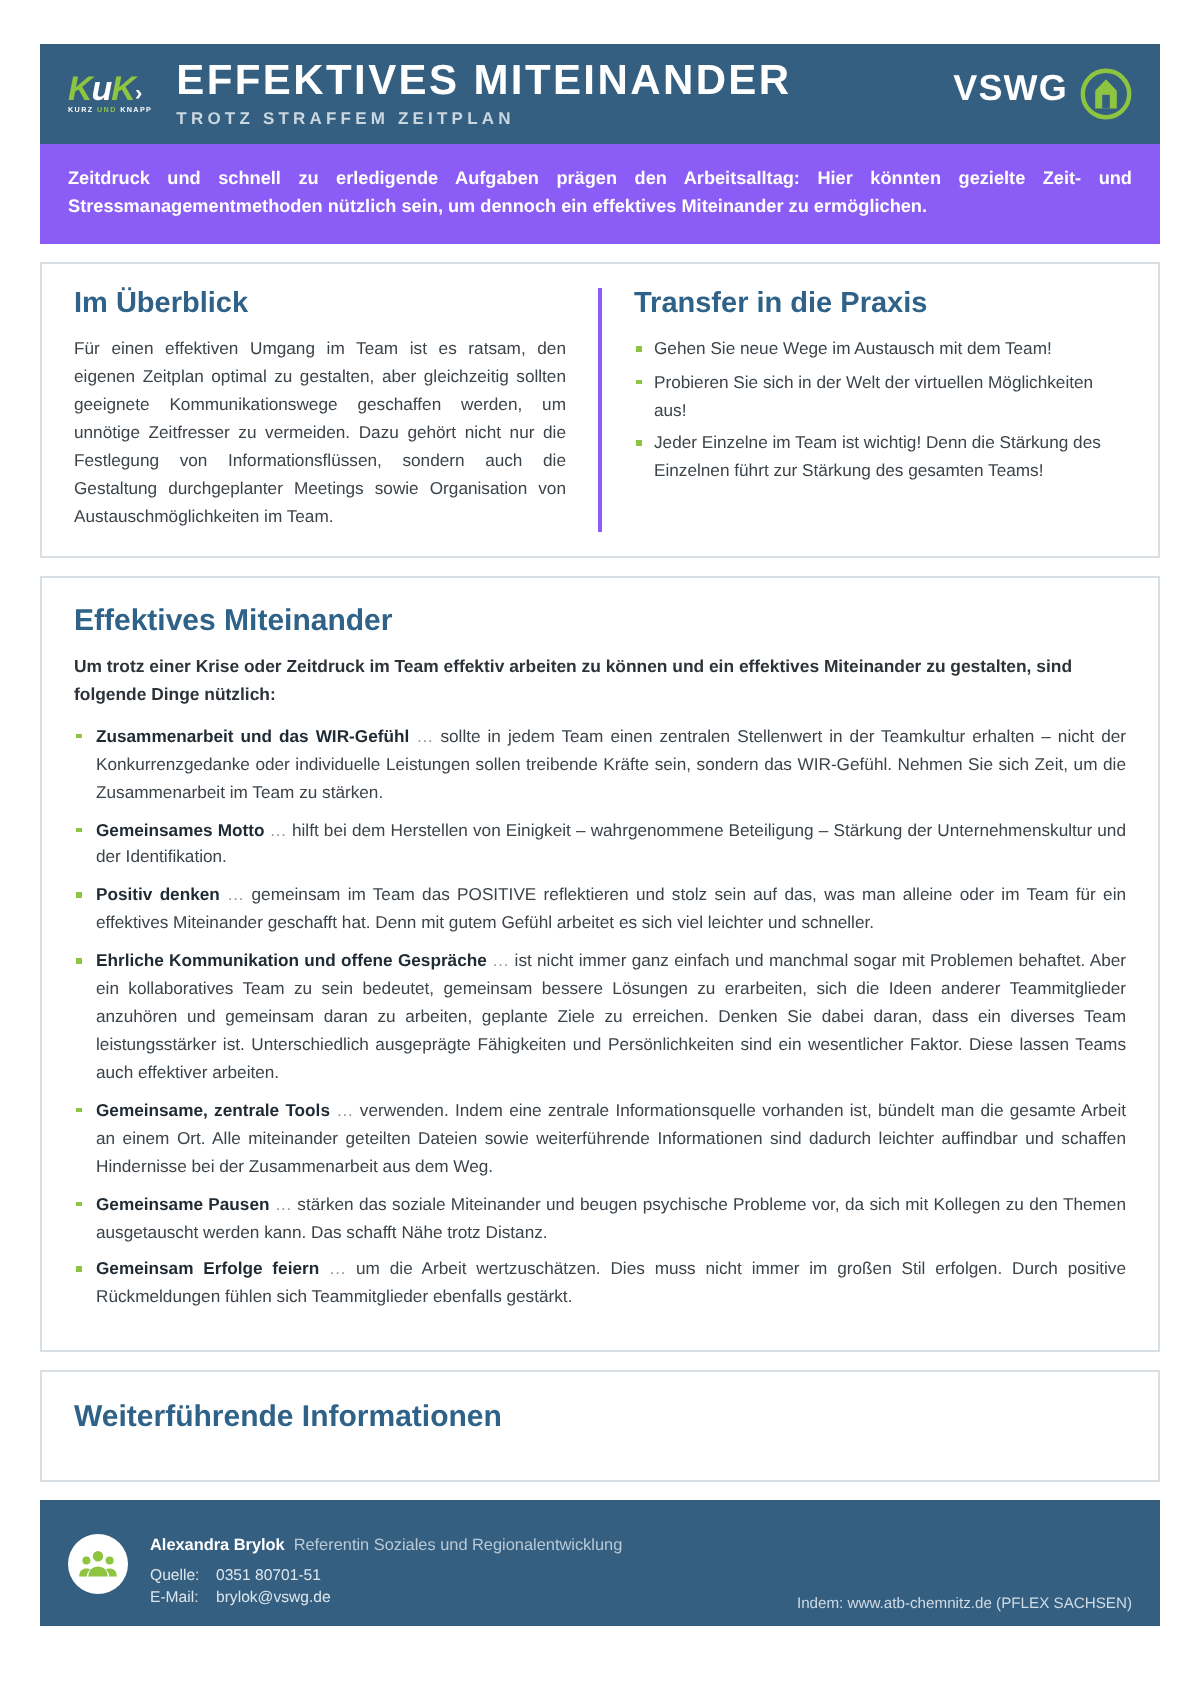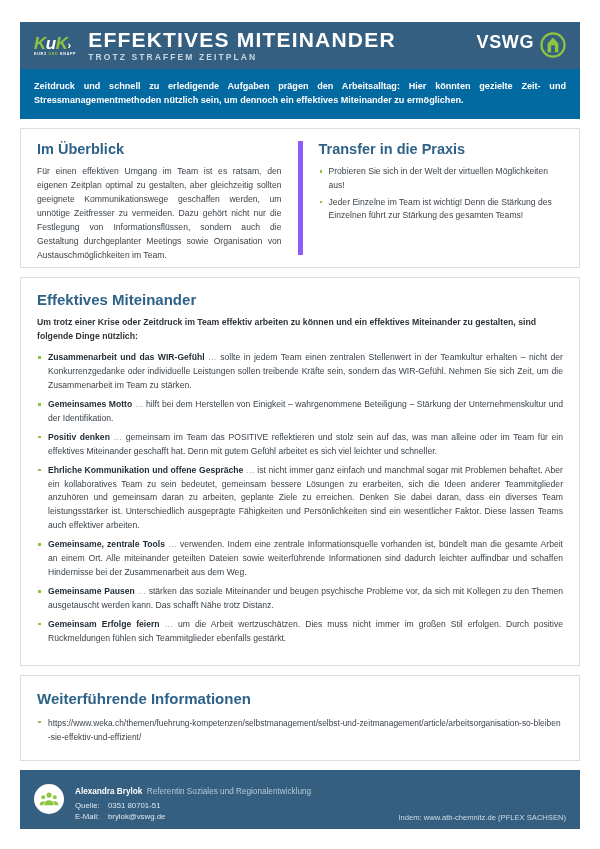--- a/index.html
+++ b/index.html
@@ -85,21 +85,21 @@
   .logo-vswg-text {
     font-size: 18px;
     font-weight: bold;
     color: #ffffff;
     letter-spacing: 0.6px;
   }
   .vswg-mark { width: 26px; height: 26px; }
 
   
   .intro-band {
-    background: #0369a1;
+    background: #8b5cf6;
     padding: 10px 14px 11px 14px;
   }
   .intro-text {
     font-size: 9.1px;
     font-weight: bold;
     color: #ffffff;
     line-height: 1.58;
     text-align: justify;
   }
 
@@ -113,21 +113,21 @@
   
   .twocol {
     display: flex;
     padding: 12px 0 12px 0;
     min-height: 135px;
   }
   .col {
     flex: 1;
     padding: 0 16px;
   }
-  .col.left { border-right: 5px solid #8b5cf6; }
+  .col.left { border-right: 2px solid #8b5cf6; }
 
   .col-title {
     font-size: 14.5px;
     font-weight: bold;
     color: #2f6288;
     margin-bottom: 7px;
     line-height: 1.2;
   }
   .col-body {
     font-size: 8.6px;
@@ -291,20 +291,21 @@
   </div>
 
   <div class="card twocol">
     <div class="col left">
       <div class="col-title">Im Überblick</div>
       <div class="col-body">Für einen effektiven Umgang im Team ist es ratsam, den eigenen Zeitplan optimal zu gestalten, aber gleichzeitig sollten geeignete Kommunikationswege geschaffen werden, um unnötige Zeitfresser zu vermeiden. Dazu gehört nicht nur die Festlegung von Informationsflüssen, sondern auch die Gestaltung durchgeplanter Meetings sowie Organisation von Austauschmöglichkeiten im Team.</div>
     </div>
     <div class="col right">
       <div class="col-title">Transfer in die Praxis</div>
       <ul class="bullets" id="transfer-list">
+          <li>Gehen Sie neue Wege im Austausch mit dem Team!</li>
           <li>Probieren Sie sich in der Welt der virtuellen Möglichkeiten aus!</li>
           <li>Jeder Einzelne im Team ist wichtig! Denn die Stärkung des Einzelnen führt zur Stärkung des gesamten Teams!</li>
         </ul>
     </div>
   </div>
 
   <div class="card section">
     <div class="section-title">Effektives Miteinander</div>
     <div class="section-lead">Um trotz einer Krise oder Zeitdruck im Team effektiv arbeiten zu können und ein effektives Miteinander zu gestalten, sind folgende Dinge nützlich:</div>
     <ul class="maplist" id="main-list">
@@ -313,23 +314,20 @@
         <li><span class="lead-term">Positiv denken</span><span class="dots"> … </span><span>gemeinsam im Team das POSITIVE reflektieren und stolz sein auf das, was man alleine oder im Team für ein effektives Miteinander geschafft hat. Denn mit gutem Gefühl arbeitet es sich viel leichter und schneller.</span></li>
         <li><span class="lead-term">Ehrliche Kommunikation und offene Gespräche</span><span class="dots"> … </span><span>ist nicht immer ganz einfach und manchmal sogar mit Problemen behaftet. Aber ein kollaboratives Team zu sein bedeutet, gemeinsam bessere Lösungen zu erarbeiten, sich die Ideen anderer Teammitglieder anzuhören und gemeinsam daran zu arbeiten, geplante Ziele zu erreichen. Denken Sie dabei daran, dass ein diverses Team leistungsstärker ist. Unterschiedlich ausgeprägte Fähigkeiten und Persönlichkeiten sind ein wesentlicher Faktor. Diese lassen Teams auch effektiver arbeiten.</span></li>
         <li><span class="lead-term">Gemeinsame, zentrale Tools</span><span class="dots"> … </span><span>verwenden. Indem eine zentrale Informationsquelle vorhanden ist, bündelt man die gesamte Arbeit an einem Ort. Alle miteinander geteilten Dateien sowie weiterführende Informationen sind dadurch leichter auffindbar und schaffen Hindernisse bei der Zusammenarbeit aus dem Weg.</span></li>
         <li><span class="lead-term">Gemeinsame Pausen</span><span class="dots"> … </span><span>stärken das soziale Miteinander und beugen psychische Probleme vor, da sich mit Kollegen zu den Themen ausgetauscht werden kann. Das schafft Nähe trotz Distanz.</span></li>
         <li><span class="lead-term">Gemeinsam Erfolge feiern</span><span class="dots"> … </span><span>um die Arbeit wertzuschätzen. Dies muss nicht immer im großen Stil erfolgen. Durch positive Rückmeldungen fühlen sich Teammitglieder ebenfalls gestärkt.</span></li>
       </ul>
   </div>
 
   <div class="card links-section">
     <div class="section-title">Weiterführende Informationen</div>
-    <ul class="linklist" id="link-list">
-        <li>https://www.weka.ch/themen/fuehrung-kompetenzen/selbstmanagement/selbst-und-zeitmanagement/article/arbeitsorganisation-so-bleiben-sie-effektiv-und-effizient/</li>
-      </ul>
   </div>
 
   <div class="footer">
     <div class="avatar">
       <svg width="20" height="20" viewBox="0 0 20 20">
         <circle cx="10" cy="6.1" r="2.6" fill="#8ec540"></circle>
         <path d="M5.2 16.2 C5.2 12.9 7.3 11.2 10 11.2 C12.7 11.2 14.8 12.9 14.8 16.2 Z" fill="#8ec540"></path>
         <circle cx="4.2" cy="8.2" r="2.0" fill="#8ec540"></circle>
         <path d="M0.6 16.2 C0.6 13.6 2.1 12.3 4.2 12.3 C5.0 12.3 5.6 12.5 6.1 12.8 C5.0 13.7 4.5 14.8 4.4 16.2 Z" fill="#8ec540"></path>
         <circle cx="15.8" cy="8.2" r="2.0" fill="#8ec540"></circle>

